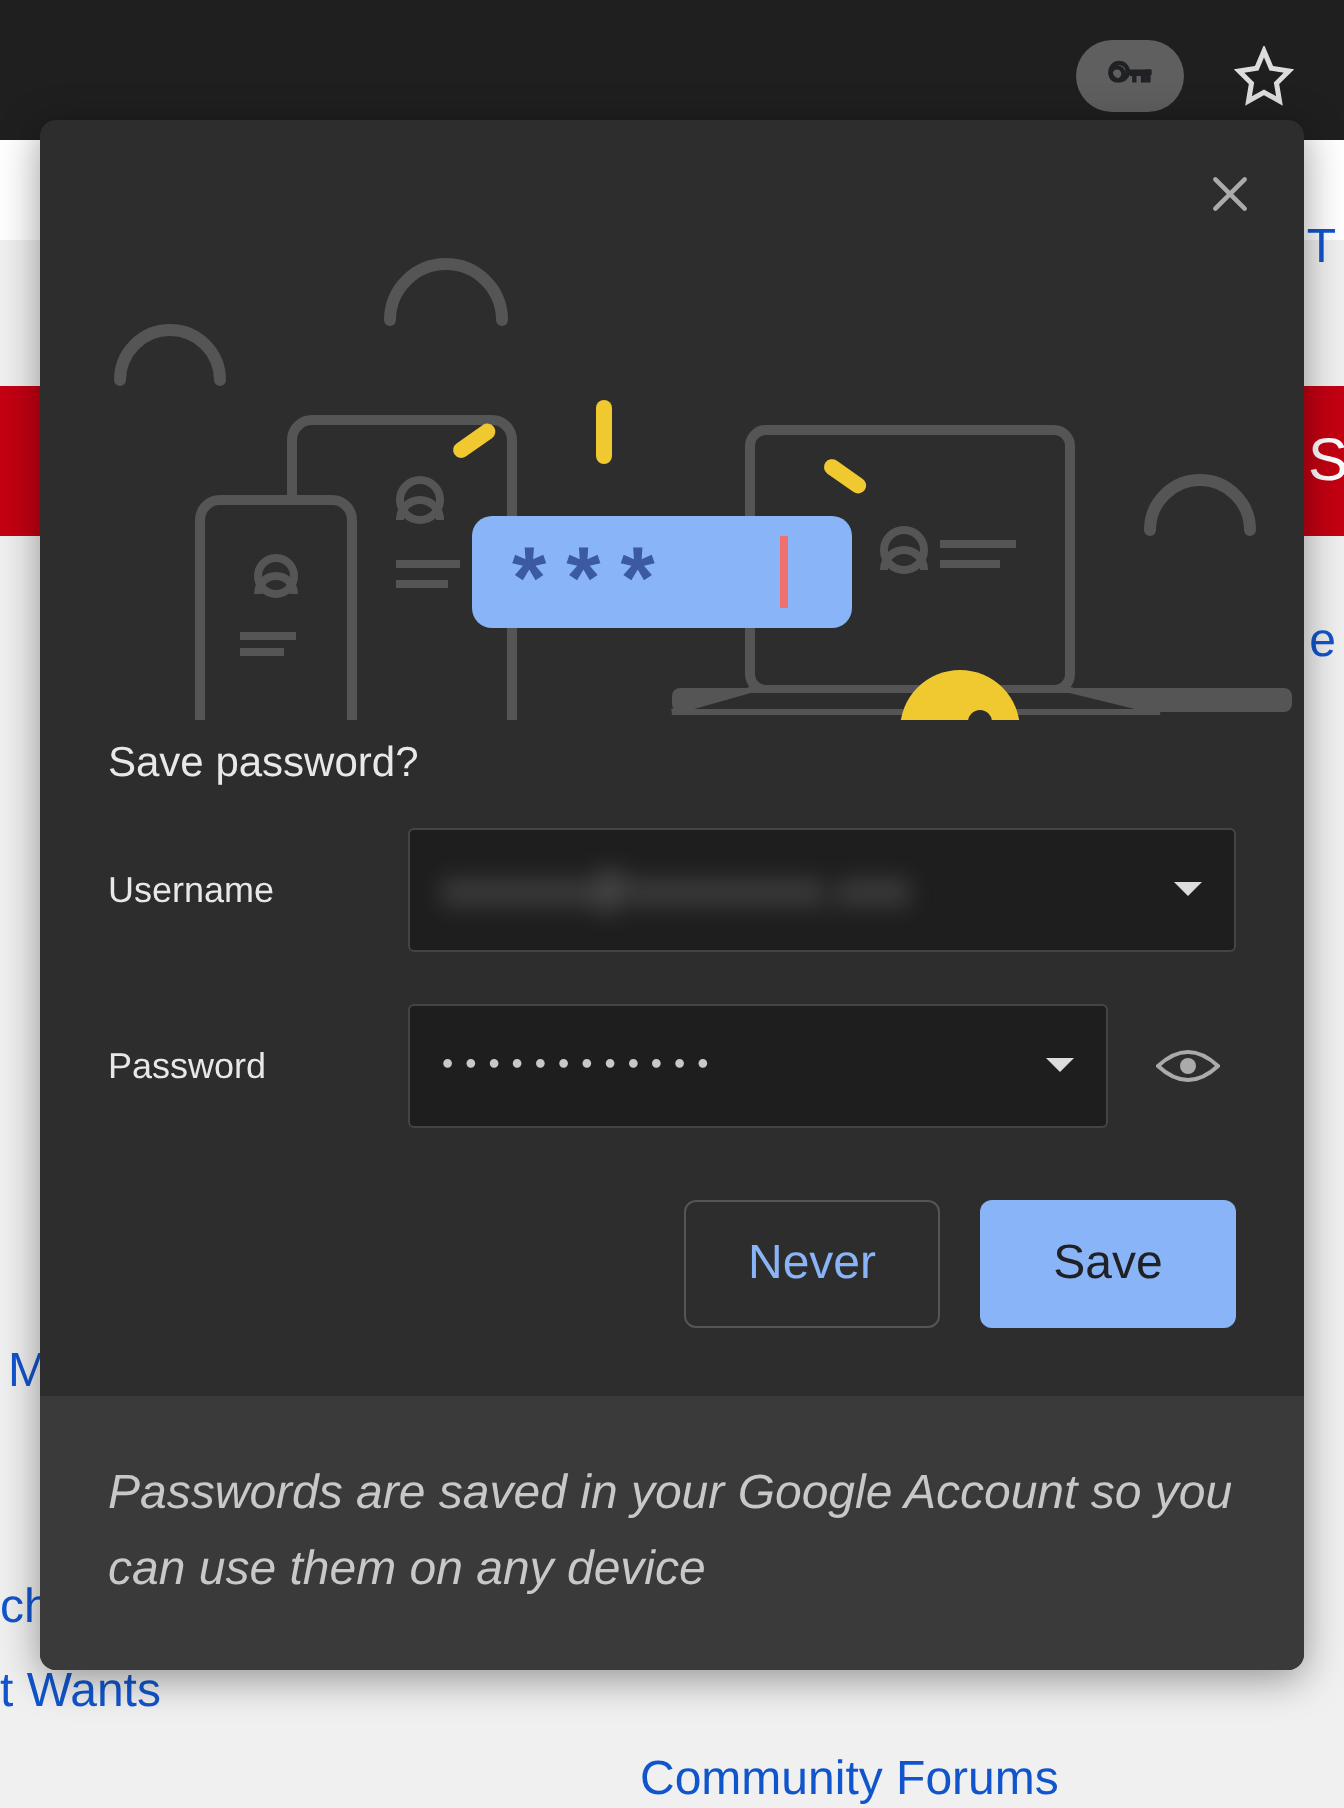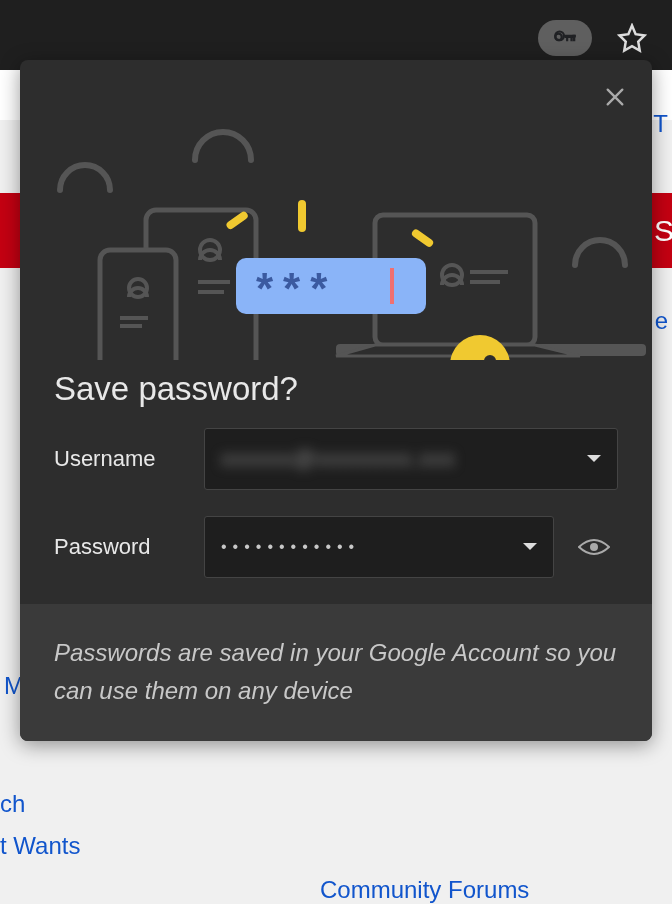--- a/index.html
+++ b/index.html
@@ -16,25 +16,25 @@
   
   .key-pill { position:absolute; top:20px; right:80px; width:54px; height:36px; border-radius:18px; background:#5f5f5f; display:flex; align-items:center; justify-content:center; }
   .star { position:absolute; top:18px; right:20px; width:40px; height:40px; display:flex; align-items:center; justify-content:center; color:#ddd; }
 
   
   .dialog { position:absolute; top:60px; left:20px; width:632px; background:#2d2d2d; border-radius:8px; box-shadow:0 4px 20px rgba(0,0,0,0.4); overflow:hidden; }
   .close { position:absolute; top:22px; right:22px; width:30px; height:30px; display:flex; align-items:center; justify-content:center; cursor:pointer; }
 
   .illus { position:relative; width:100%; height:300px; }
 
-  .heading { color:#e8e8e8; font-size:33px; padding: 10px 34px 20px 34px; }
+  .heading { color:#e8e8e8; font-size:21px; padding: 10px 34px 20px 34px; }
 
   .fields { padding: 0 34px; }
   .row { display:flex; align-items:center; margin-bottom:26px; }
-  .label { width:150px; color:#e8e8e8; font-size:22px; }
+  .label { width:150px; color:#e8e8e8; font-size:18px; }
   .input-wrap { flex:1; position:relative; }
   .field { height:62px; background:#1e1e1e; border:1px solid #444; border-radius:3px; display:flex; align-items:center; padding:0 50px 0 16px; color:#c8c8c8; font-size:22px; }
   .blurred { filter: blur(6px); color:#888; letter-spacing:1px; }
   .dots { letter-spacing:6px; font-size:16px; }
   .caret { position:absolute; right:16px; top:50%; transform:translateY(-50%); }
   .eye { width:40px; margin-left:20px; display:flex; align-items:center; justify-content:center; }
 
   .actions { display:flex; justify-content:flex-end; gap:20px; padding: 10px 34px 34px 34px; }
   .btn { height:64px; min-width:128px; border-radius:6px; font-size:24px; display:flex; align-items:center; justify-content:center; cursor:pointer; }
   .btn-never { border:1px solid #555; color:#8ab4f8; background:transparent; }
@@ -159,16 +159,20 @@
       </div>
       <div class="eye">
         <svg width="32" height="20" viewBox="0 0 32 20">
           <path d="M1 10 Q16 -4 31 10 Q16 24 1 10 Z" fill="none" stroke="#aaa" stroke-width="2"></path>
           <circle cx="16" cy="10" r="4" fill="#aaa"></circle>
         </svg>
       </div>
     </div>
   </div>
 
+  <div class="actions">
+    <div class="btn btn-never">Never</div>
+    <div class="btn btn-save">Save</div>
+  </div>
 
   <div class="footer">Passwords are saved in your Google Account so you can use them on any device</div>
 
 </div>
 
 </body></html>

